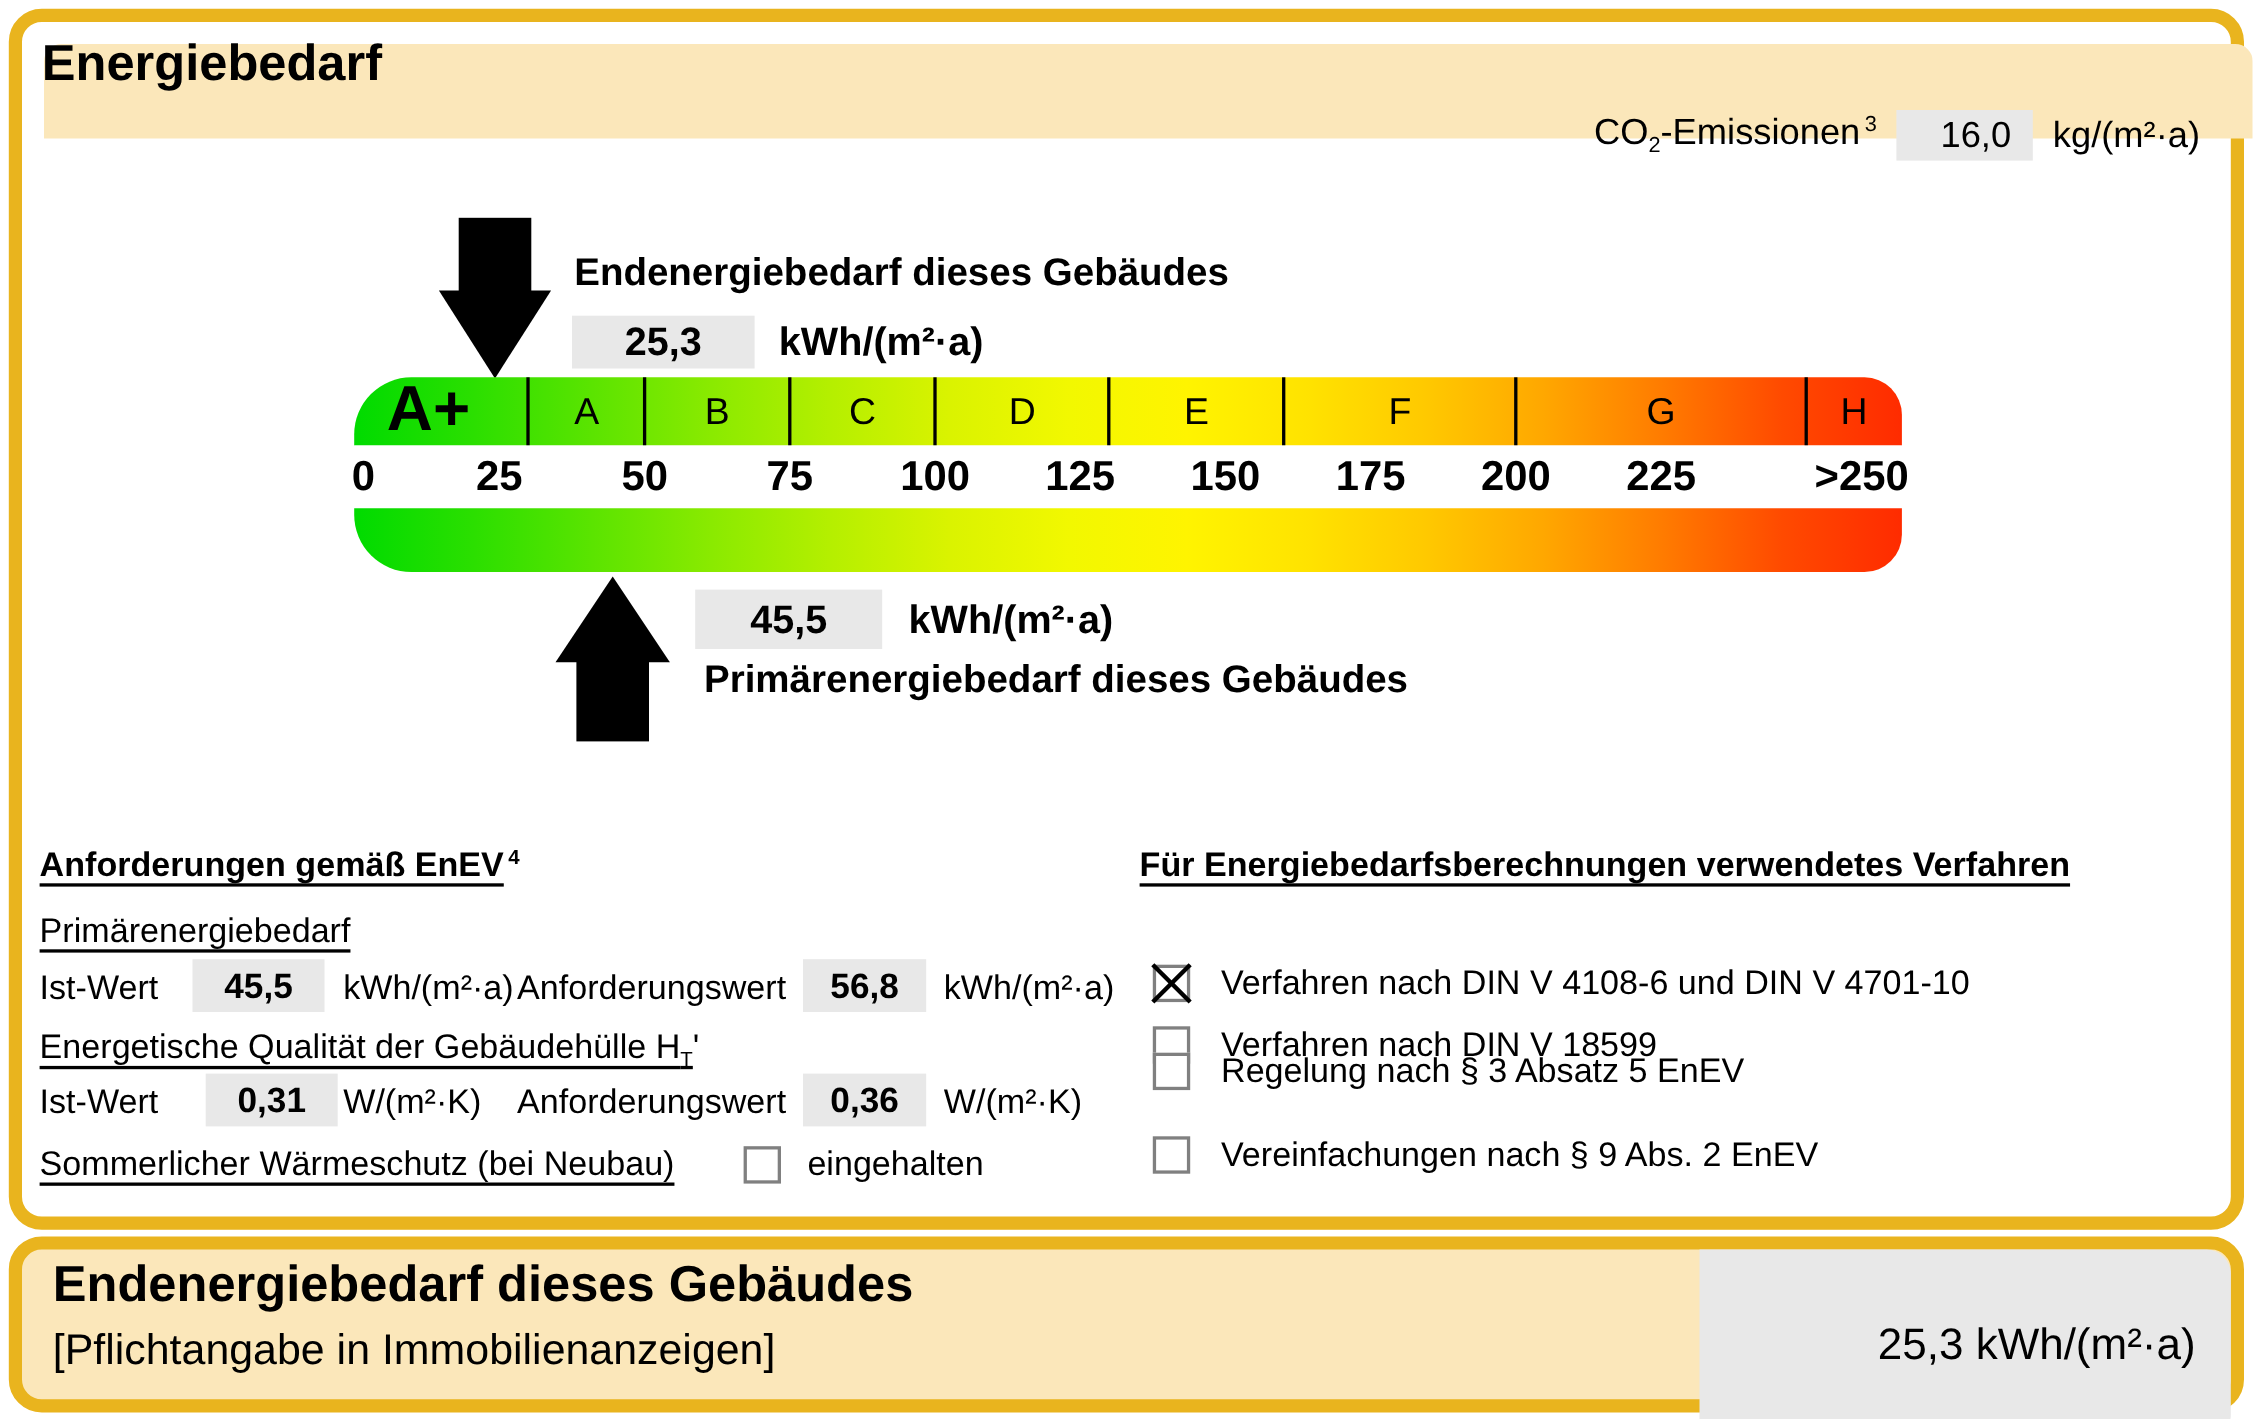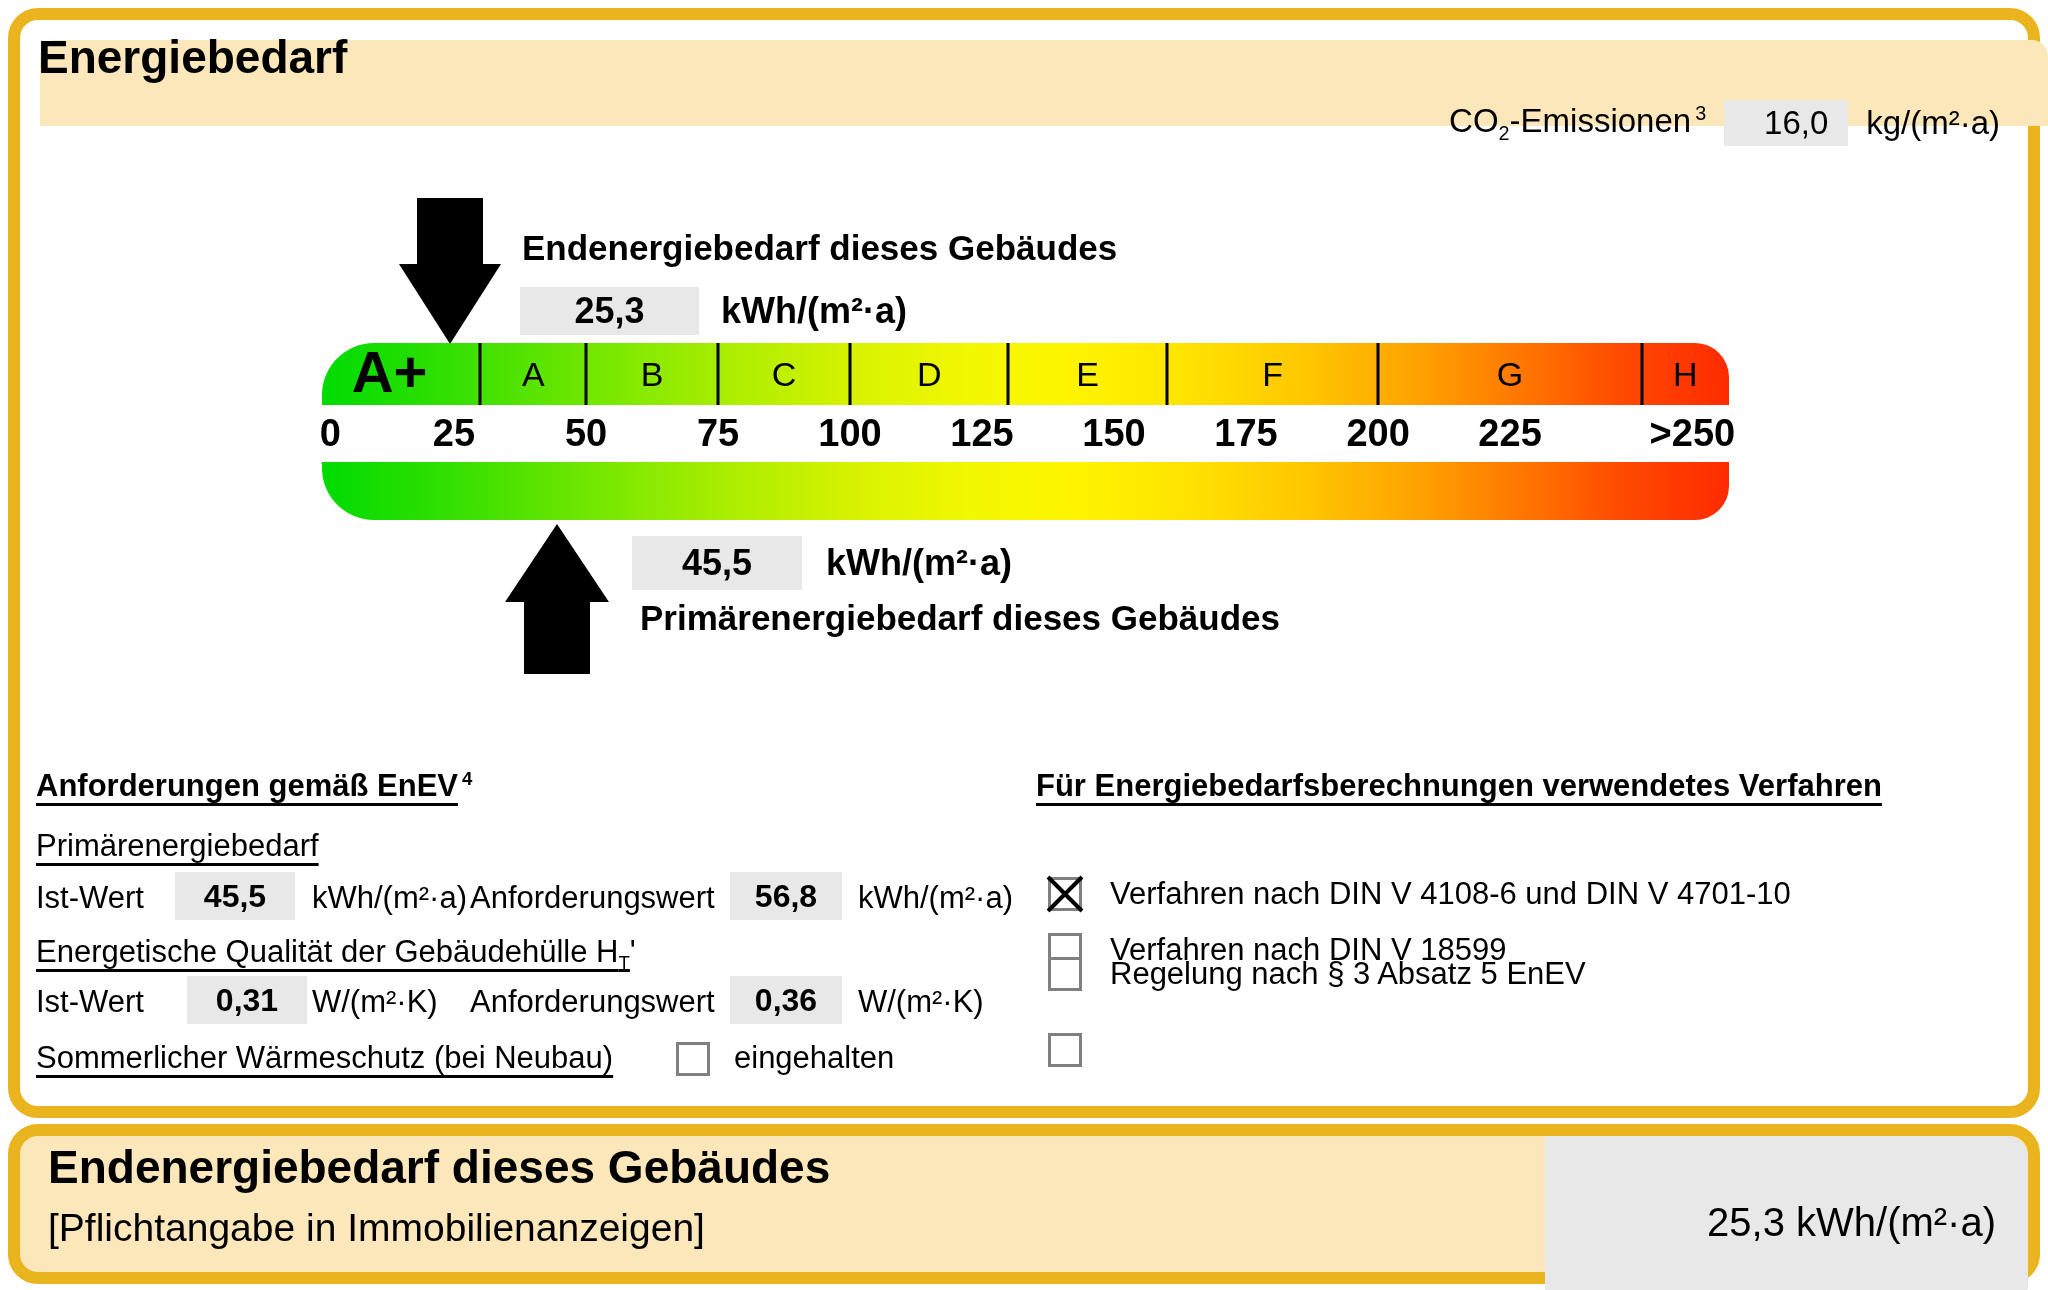--- a/index.html
+++ b/index.html
@@ -35,21 +35,21 @@
   
   .arrow-down-shaft{position:absolute;left:417px;top:198px;width:66px;height:68px;background:#000;}
   .arrow-down-head{position:absolute;left:399px;top:264px;width:0;height:0;
     border-left:51px solid transparent;border-right:51px solid transparent;border-top:80px solid #000;}
   .arrow-up-head{position:absolute;left:505px;top:524px;width:0;height:0;
     border-left:52px solid transparent;border-right:52px solid transparent;border-bottom:78px solid #000;}
   .arrow-up-shaft{position:absolute;left:524px;top:600px;width:66px;height:74px;background:#000;}
 
   .end-caption{position:absolute;left:522px;top:228px;font-size:35px;font-weight:bold;}
   .end-value-row{position:absolute;left:520px;top:287px;height:48px;display:flex;align-items:center;gap:22px;font-size:36px;font-weight:bold;}
-  .end-value-row .vbox{width:179px;height:48px;font-size:36px;}
+  .end-value-row .vbox{width:166px;height:48px;font-size:36px;}
   .prim-value-row{position:absolute;left:632px;top:536px;height:54px;display:flex;align-items:center;gap:24px;font-size:36px;font-weight:bold;}
   .prim-value-row .vbox{width:170px;height:54px;font-size:36px;}
   .prim-caption{position:absolute;left:640px;top:598px;font-size:35px;font-weight:bold;}
 
   
   .t{position:absolute;font-size:31px;white-space:nowrap;}
   .bold{font-weight:bold;}
   .ul{text-decoration:underline;text-decoration-thickness:3px;text-underline-offset:7px;text-align:center;}
   .fn{font-size:60%;vertical-align:super;margin-left:4px;}
   .small-vbox{position:absolute;height:48px;font-size:32px;}
@@ -168,20 +168,21 @@
       <div class="method-item" style="top: 928px;">
         <span class="checkbox"></span>
         <span class="method-label">Verfahren nach DIN V 18599</span>
       </div>
       <div class="method-item" style="top: 952px;">
         <span class="checkbox"></span>
         <span class="method-label">Regelung nach § 3 Absatz 5 EnEV</span>
       </div>
       <div class="method-item" style="top: 1028px;">
         <span class="checkbox"></span>
+        <span class="method-label">Vereinfachungen nach § 9 Abs. 2 EnEV</span>
       </div>
     </div>
 
   <div class="footer-box"></div>
   <div class="footer-panel">
     <span>25,3 kWh/(m²·a)</span>
   </div>
   <div class="footer-title">Endenergiebedarf dieses Gebäudes</div>
   <div class="footer-subtitle">[Pflichtangabe in Immobilienanzeigen]</div>
 

